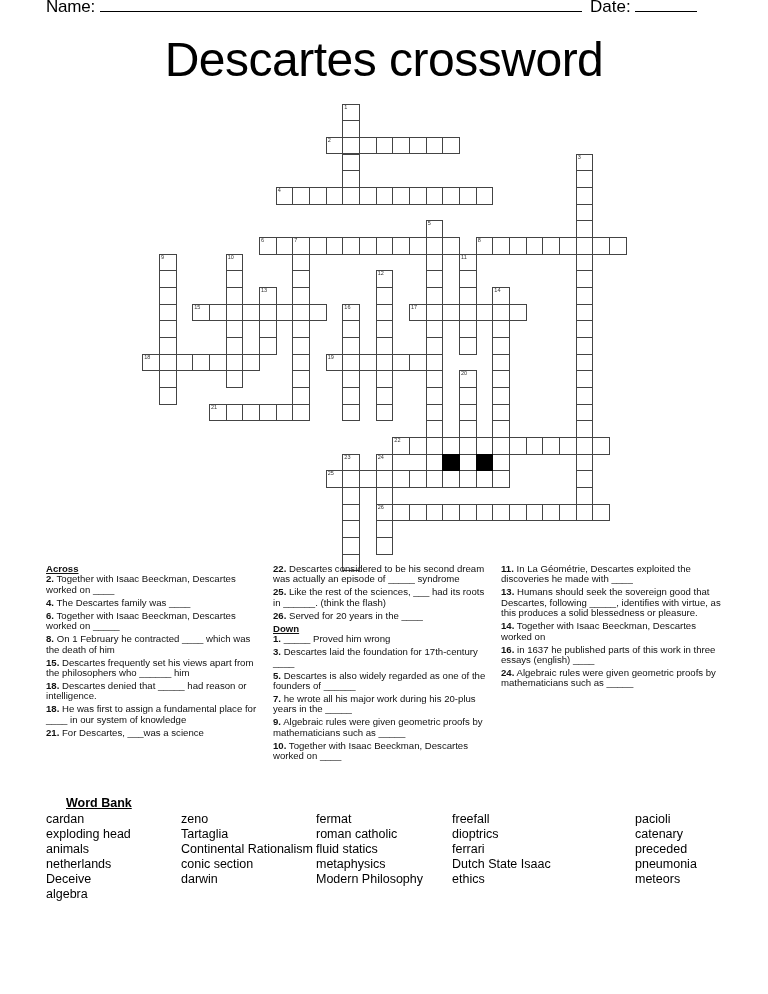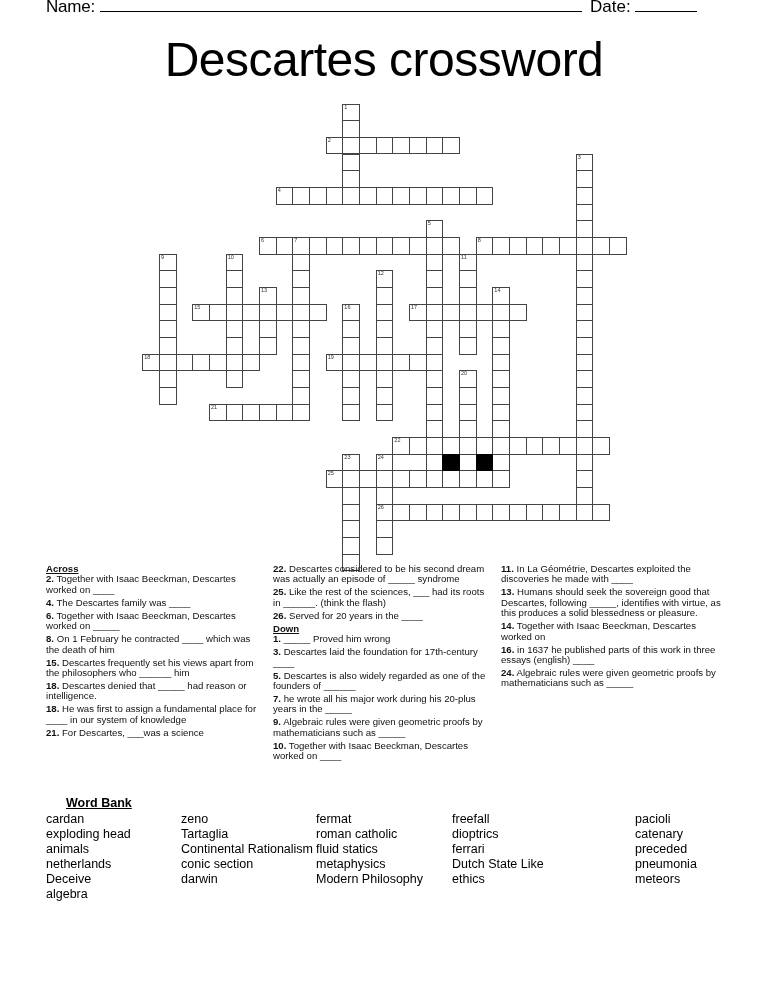--- a/index.html
+++ b/index.html
@@ -366,21 +366,21 @@
     <div>fermat</div>
     <div>roman catholic</div>
     <div>fluid statics</div>
     <div>metaphysics</div>
     <div>Modern Philosophy</div>
   </div>
   <div class="wb-col" style="left:406px;">
     <div>freefall</div>
     <div>dioptrics</div>
     <div>ferrari</div>
-    <div>Dutch State Like</div>
+    <div>Dutch State Isaac</div>
     <div>ethics</div>
   </div>
   <div class="wb-col" style="left:541px;margin-left:48px;">
     <div>pacioli</div>
     <div>catenary</div>
     <div>preceded</div>
     <div>pneumonia</div>
     <div>meteors</div>
   </div>
 </div>

